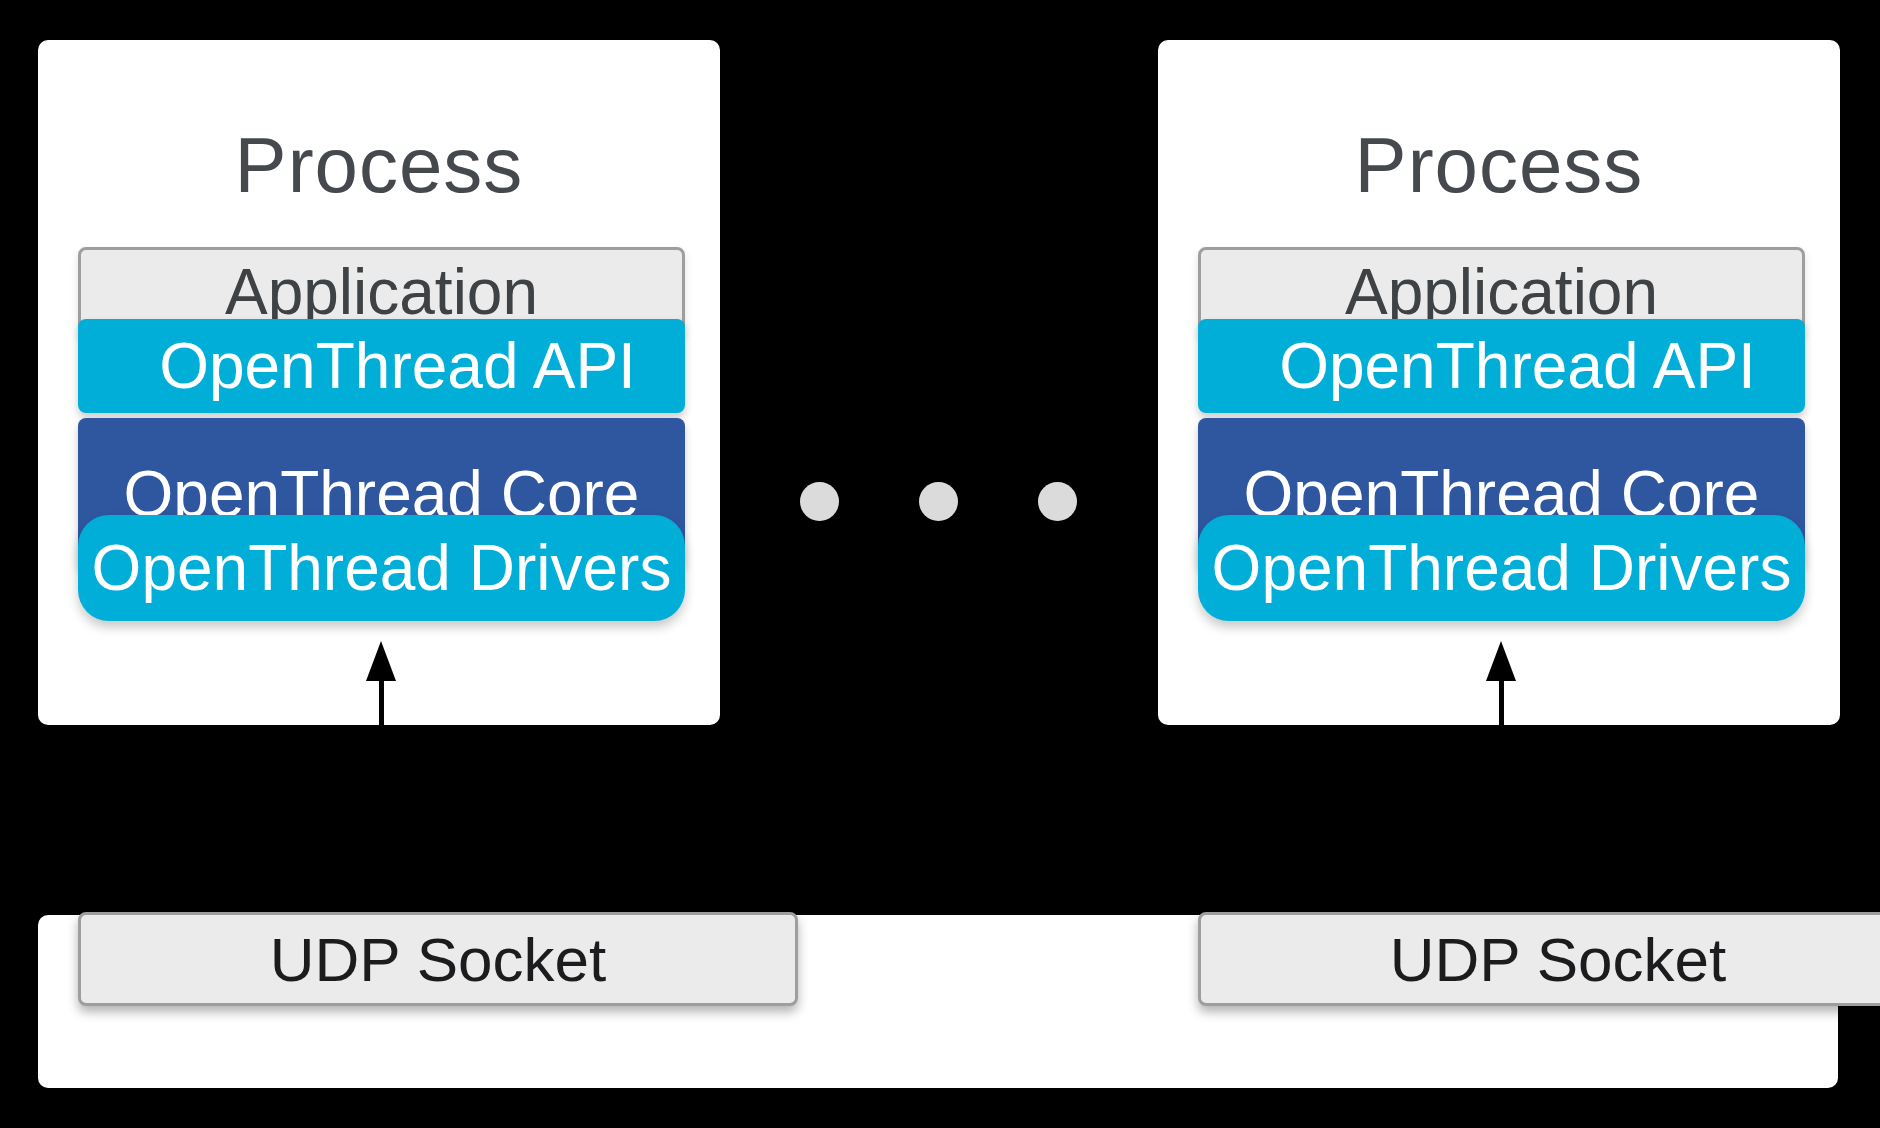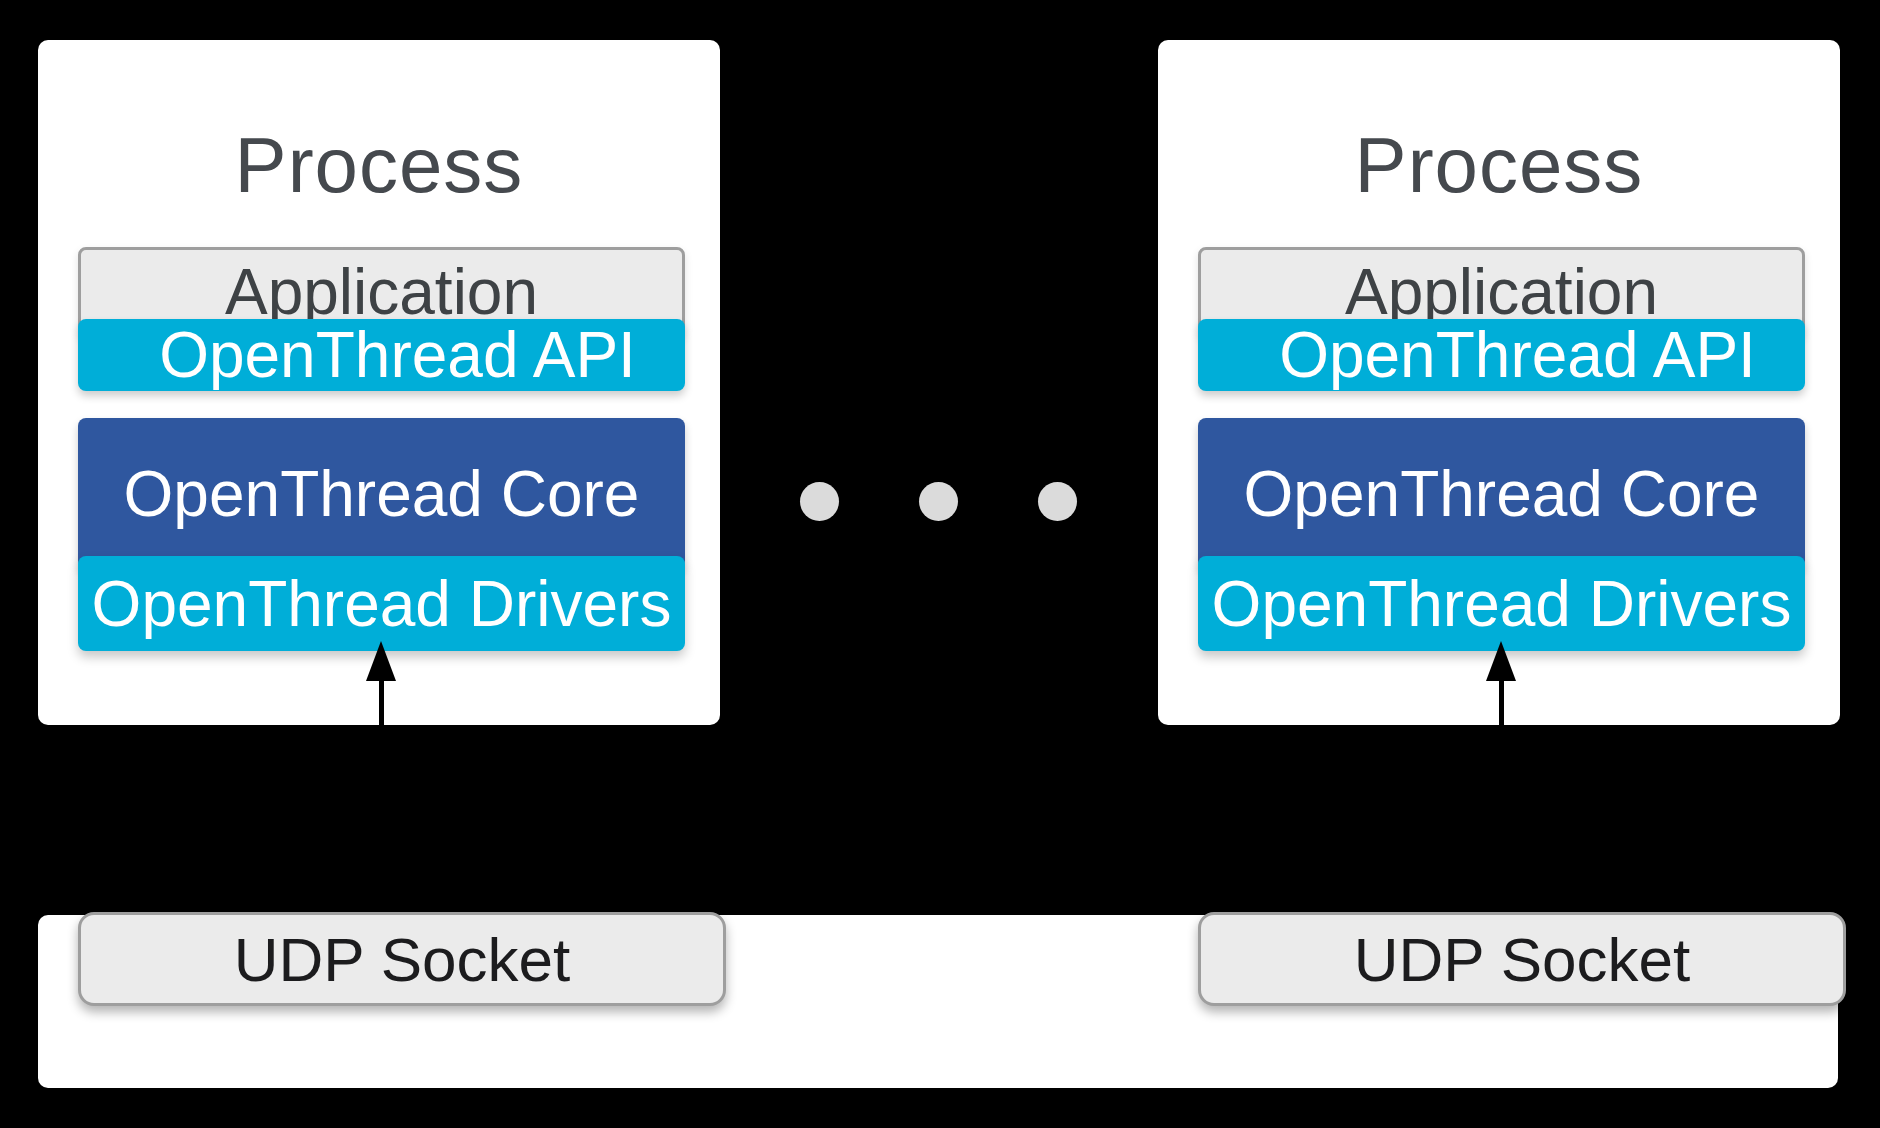--- a/index.html
+++ b/index.html
@@ -39,37 +39,38 @@
   }
   .layer-application {
     top:183px; height:90px;
     background: var(--gray-fill, #ebebeb);
     border:3px solid var(--gray-border, #9e9e9e);
     color: var(--dark-gray-text, #3e4245);
     box-shadow: 0 4px 8px rgba(0,0,0,0.12);
     margin-top: 24px;
   }
   .layer-api {
-    top:279px; height:72px;
+    top:279px; height:94px;
     background: var(--cyan, #00aed8);
     color: var(--white-text, #fff);
     box-shadow: 0 5px 9px rgba(0,0,0,0.20);
     padding-left: 32px;
   }
   .layer-core {
     top:378px; height:151px;
     background: var(--dark-blue, #2f579f);
     color: var(--white-text, #fff);
     box-shadow: 0 5px 9px rgba(0,0,0,0.20);
   }
   .layer-drivers {
-    top:516px; height:95px;
+    top:475px; height:106px;
     background: var(--cyan, #00aed8);
     color: var(--white-text, #fff);
     box-shadow: 0 6px 11px rgba(0,0,0,0.22);
+    border-radius: 31px;
   }
 
   
   .up-arrow {
     position:absolute; top:601px; left:328px;
     width:31px; height:84px;
   }
   .up-arrow .head {
     position:absolute; top:0; left:0;
     width:0; height:0;
@@ -101,25 +102,25 @@
     border-radius:10px;
     display:flex; align-items:center; justify-content:center;
   }
   .kernel-label {
     font-size:66px; font-weight:bold;
     color: var(--title-text, #45494e);
     letter-spacing:1px;
   }
   .udp-box {
     position:absolute; top:-3px;
-    width:648px; height:94px;
+    width:720px; height:94px;
     box-sizing:border-box;
     background: var(--gray-fill, #ebebeb);
     border:3px solid var(--gray-border, #9e9e9e);
-    border-radius:16px;
+    border-radius:8px;
     box-shadow: 0 6px 11px rgba(0,0,0,0.30);
     display:flex; align-items:center; justify-content:center;
     font-size:62px;
     color: var(--near-black-text, #1c1c1e);
   }
   .udp-box.left  { left:40px; }
   .udp-box.right { left:1160px; }
 </style>
 </head>
 <body style="--background: #000000; --box-white: #ffffff; --cyan: #00aed8; --dark-blue: #2f579f; --gray-fill: #ebebeb; --gray-border: #9e9e9e; --title-text: #45494e; --dark-gray-text: #3e4245; --near-black-text: #1c1c1e; --white-text: #ffffff; --dot-gray: #dbdbdb; --arrow-black: #000000;">

